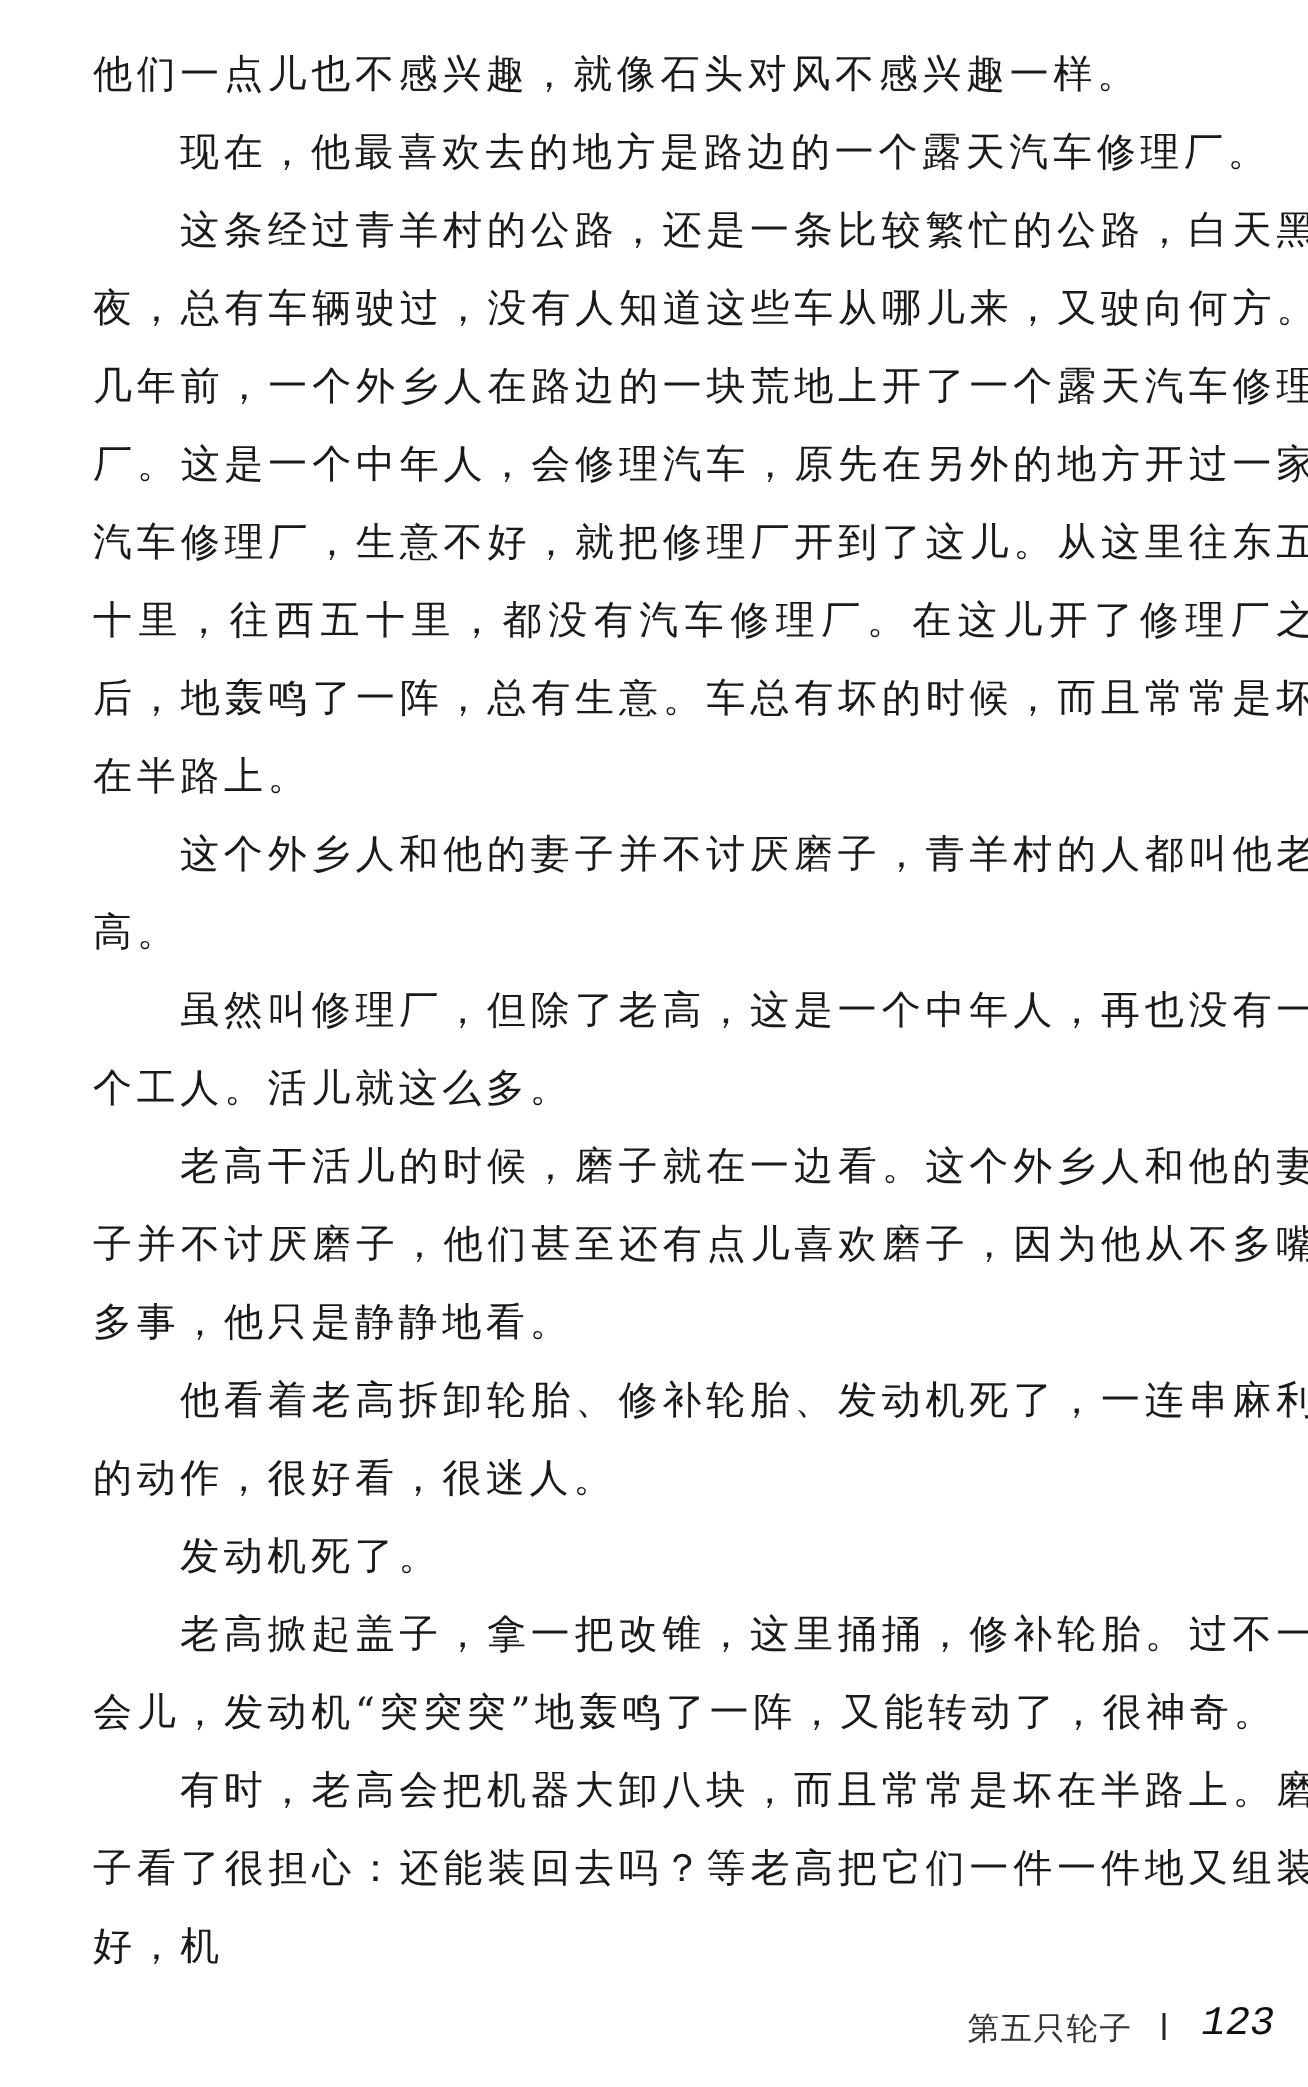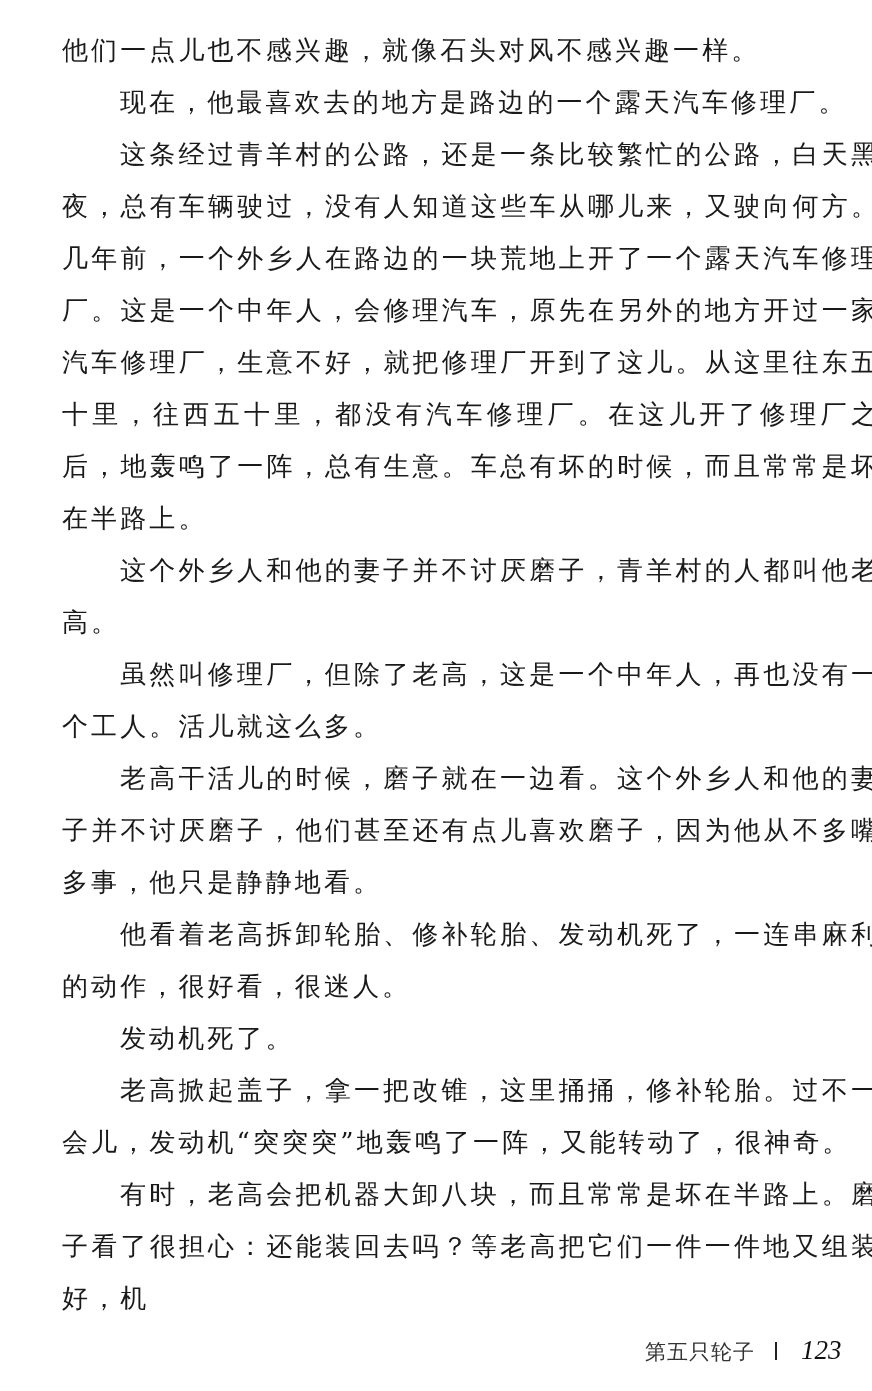--- a/index.html
+++ b/index.html
@@ -55,21 +55,21 @@
       left: 775px;
       top: 8px;
       width: 2px;
       height: 18px;
       background: #222222;
     }
     .page-number {
       position: absolute;
       left: 801px;
       top: 1px;
-      font-family: Liberation Serif, serif;
+      font-family: Liberation Mono, monospace;
       font-style: italic;
       font-size: 27px;
       color: #111111;
     }
   </style>
 </head>
 <body>
 
 <div class="page-body">
   <p class="para">他们一点儿也不感兴趣，就像石头对风不感兴趣一样。</p>

